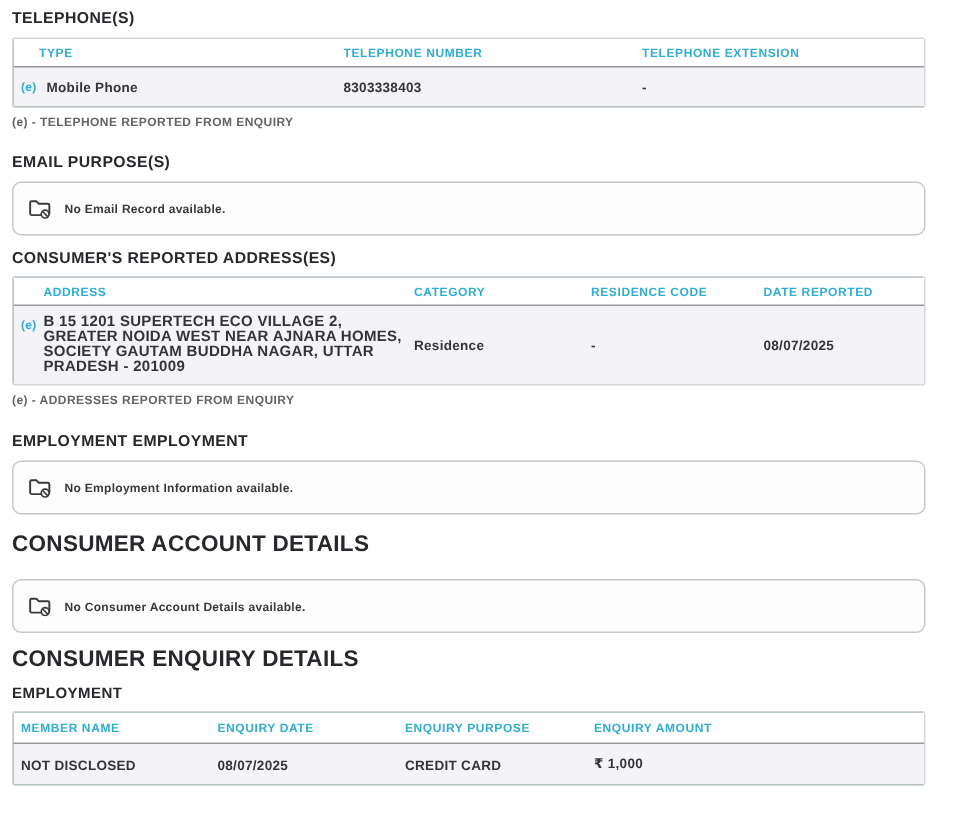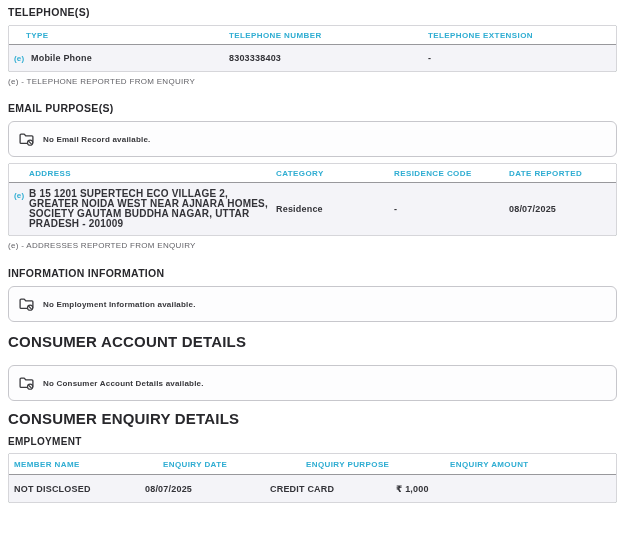--- a/index.html
+++ b/index.html
@@ -41,25 +41,25 @@
   .addr-grid{grid-template-columns:267px 118px 115px 1fr;}
   .addr .thead{height:19px;}
   .addr .trow{padding:6px 0;min-height:42px;}
   .addr .th:first-child{padding-left:20px;}
   .addr .td.first{position:relative;padding-left:20px;}
   .addr .td.first .marker{position:absolute;left:5px;top:2px;}
   .addr-text{width:240px;font-size:10px;line-height:10px;text-transform:uppercase;}
 
   
   .enq-grid{grid-template-columns:131px 125px 126px 1fr;}
-  .enq .thead{height:21px;gap:18px;}
+  .enq .thead{height:21px;}
   .enq .trow{height:27px;}
   .enq .th,.enq .td{padding-left:5px;}
 
-  .footnote{margin-top:5px;font-size:8px;line-height:9px;color:var(--muted-gray);letter-spacing:.3px;}
+  .footnote{margin-top:5px;font-size:8px;line-height:9px;color:var(--muted-gray);letter-spacing:.3px;font-weight:bold;}
 
   .empty-box{margin-top:7px;height:36px;border:1px solid var(--box-border);border-radius:6px;background:var(--box-bg);
     display:flex;align-items:center;gap:9px;padding-left:10px;}
   .empty-box .msg{font-size:8px;font-weight:bold;color:#38383C;letter-spacing:.2px;}
   .icon{display:inline-flex;flex:0 0 auto;}
 
   
   .mt-table{margin-top:7px;}
   .mt-email-title{margin-top:16px;}
   .mt-addr-title{margin-top:9px;}
@@ -99,40 +99,41 @@
     <span class="icon">
       <svg width="15" height="14" viewBox="0 0 15 14">
         <path d="M1.1 3.1 c0-.55.45-1 1-1 h3.1 l1.5 1.7 h6.2 c.55 0 1 .45 1 1 v5.6 c0 .55-.45 1-1 1 H2.1 c-.55 0-1-.45-1-1 z" fill="none" stroke="#3A3A3E" stroke-width="1.3" stroke-linejoin="round"></path>
         <circle cx="11.1" cy="10.7" r="2.6" fill="#fff" stroke="#3A3A3E" stroke-width="1.1"></circle>
         <line x1="9.4" y1="9" x2="12.8" y2="12.4" stroke="#3A3A3E" stroke-width="1.1"></line>
       </svg>
     </span>
     <span class="msg">No Email Record available.</span>
   </div>
 
+  <h2 class="sec-title mt-addr-title">CONSUMER'S REPORTED ADDRESS(ES)</h2>
   <div class="table addr mt-addr-table">
     <div class="thead addr-grid">
       <div class="th">ADDRESS</div>
       <div class="th">CATEGORY</div>
       <div class="th">RESIDENCE CODE</div>
       <div class="th">DATE REPORTED</div>
     </div>
     <div class="trow addr-grid">
       <div class="td first">
         <span class="marker">(e)</span>
         <div class="addr-text">B 15 1201 SUPERTECH ECO VILLAGE 2, GREATER NOIDA WEST NEAR AJNARA HOMES, SOCIETY GAUTAM BUDDHA NAGAR, UTTAR PRADESH - 201009</div>
       </div>
       <div class="td">Residence</div>
       <div class="td">-</div>
       <div class="td">08/07/2025</div>
     </div>
   </div>
   <div class="footnote">(e) - ADDRESSES REPORTED FROM ENQUIRY</div>
 
-  <h2 class="sec-title mt-emp-title">INFORMATION INFORMATION</h2>
+  <h2 class="sec-title mt-emp-title">EMPLOYMENT EMPLOYMENT</h2>
   <div class="empty-box">
     <span class="icon">
       <svg width="15" height="14" viewBox="0 0 15 14">
         <path d="M1.1 3.1 c0-.55.45-1 1-1 h3.1 l1.5 1.7 h6.2 c.55 0 1 .45 1 1 v5.6 c0 .55-.45 1-1 1 H2.1 c-.55 0-1-.45-1-1 z" fill="none" stroke="#3A3A3E" stroke-width="1.3" stroke-linejoin="round"></path>
         <circle cx="11.1" cy="10.7" r="2.6" fill="#fff" stroke="#3A3A3E" stroke-width="1.1"></circle>
         <line x1="9.4" y1="9" x2="12.8" y2="12.4" stroke="#3A3A3E" stroke-width="1.1"></line>
       </svg>
     </span>
     <span class="msg">No Employment Information available.</span>
   </div>

